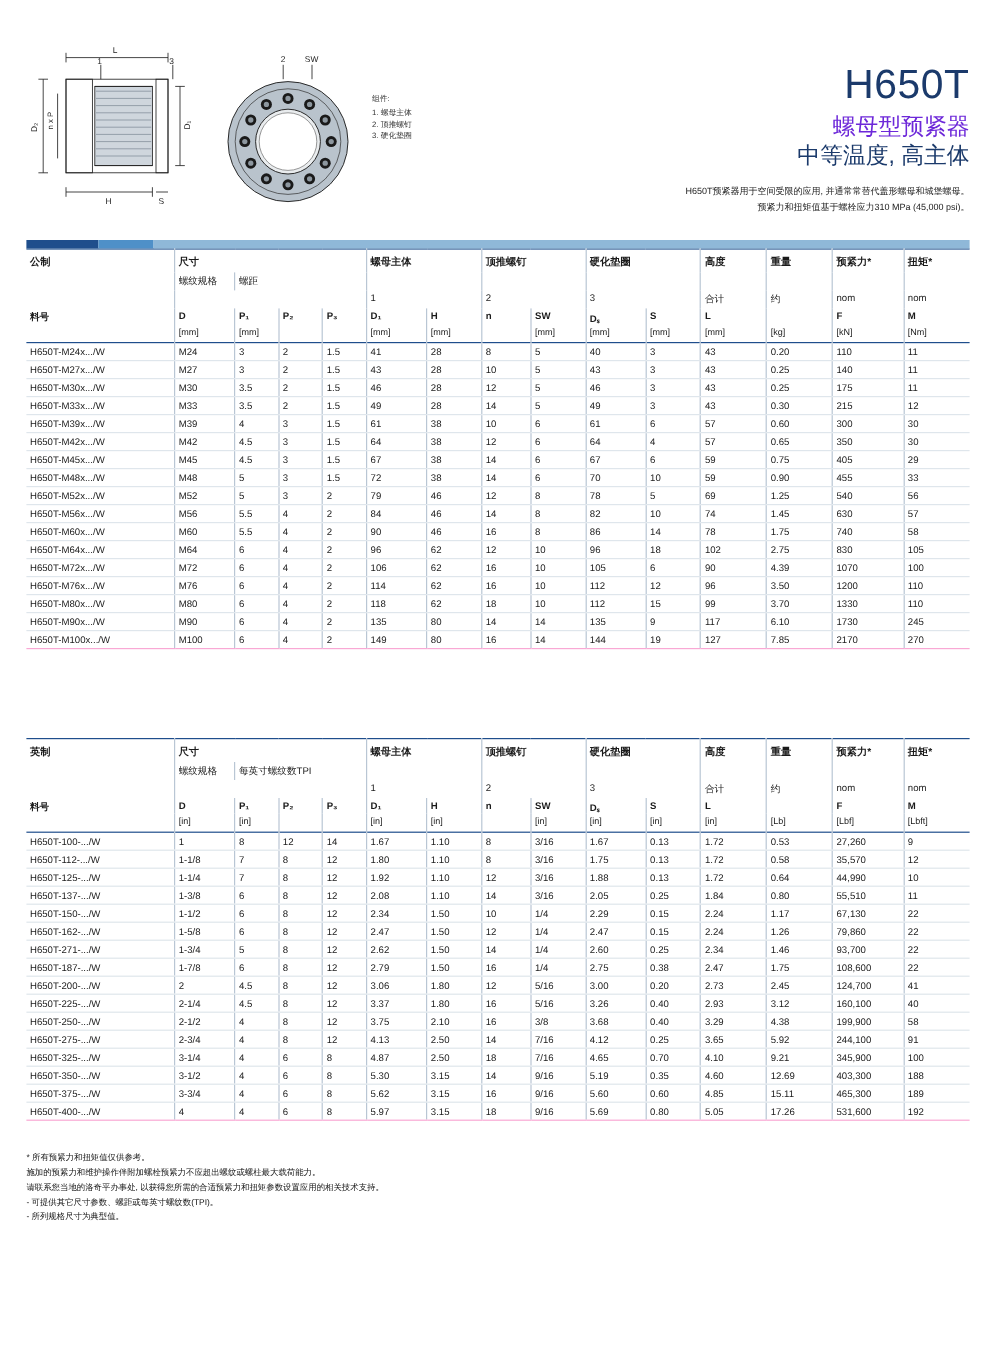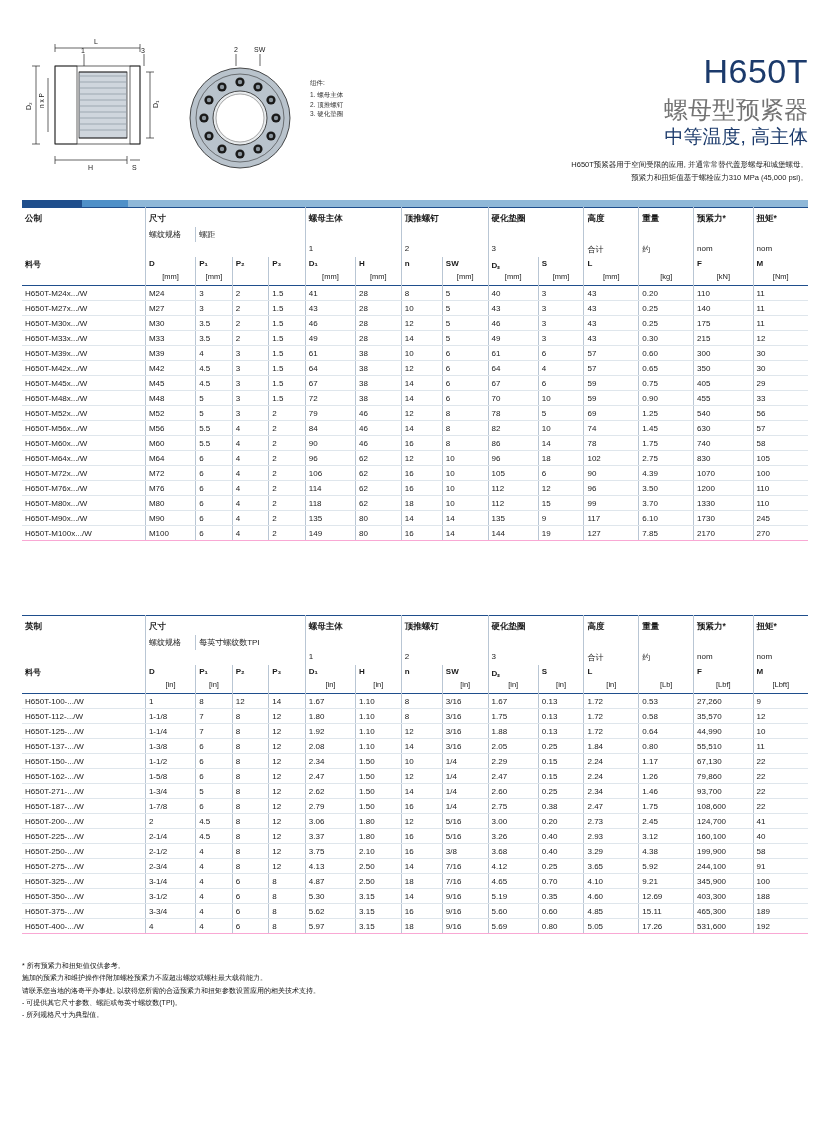--- a/index.html
+++ b/index.html
@@ -15,21 +15,21 @@
   .page { width: 830px; padding: 18px 22px 10px 22px; position: relative; }
 
   
   .header { display: flex; align-items: flex-start; justify-content: space-between; gap: 16px; }
   .drawings { display:flex; align-items:flex-start; gap: 10px; padding-top: 8px; }
   .dwg-legend { font-size: 6.5px; color:#333; line-height: 1.5; padding-top: 52px; }
   .dwg-legend .lg-title { margin-bottom:2px; }
 
   .title-block { text-align: right; padding-top: 36px; width: 430px; }
   .prod-title { font-size: 34px; color:#1b3a6b; letter-spacing: 0.5px; font-weight: normal; line-height: 1; }
-  .prod-sub1 { font-size: 24px; color:#737373; margin-top: 8px; line-height:1.15; }
+  .prod-sub1 { font-size: 19px; color:#6d28d9; margin-top: 8px; line-height:1.15; }
   .prod-sub2 { font-size: 19px; color:#1b3a6b; margin-top: 2px; line-height:1.15; }
   .prod-desc { font-size: 7.5px; color:#222; margin-top: 12px; line-height: 1.6; }
 
   
   .colorbar { display:flex; height: 7px; margin-top: 14px; }
   .cb1 { width: 60px; background:#1f4e8c; }
   .cb2 { width: 46px; background:#4f90c8; }
   .cb3 { flex:1; background:#8fb8d8; }
 
   
@@ -42,21 +42,21 @@
     vertical-align: top;
     white-space: nowrap;
   }
   .tbl tr td:first-child, .tbl tr th:first-child { border-left: none; }
   .hdr-top td { font-weight: bold; font-size: 8.5px; padding-top: 5px; padding-bottom: 2px; }
   .hdr-mid td { font-size: 8px; padding-bottom: 2px; }
   .hdr-num td { font-size: 8px; padding-bottom: 2px; }
   .hdr-sym td { font-size: 8px; font-weight: bold; padding-bottom: 0px; }
   .hdr-unit td { font-size: 7.5px; padding-bottom: 4px; }
   .rule-top { border-top: 1px solid #1f4e8c; }
-  .rule-bot { border-bottom: 1px solid #1f4e8c; text-align: center; }
+  .rule-bot { border-bottom: 1px solid #1f4e8c; }
   .body-row td { font-size: 8px; padding-top: 2.5px; padding-bottom: 2.5px; border-bottom: 1px solid #dfe6ec; }
   .body-row:last-child td { border-bottom: 1px solid #f9a8d4; }
 
   .gap { height: 74px; }
 
   
   .notes { margin-top: 26px; font-size: 7px; line-height: 1.75; color:#111; }
 
   
   svg { display:block; }

